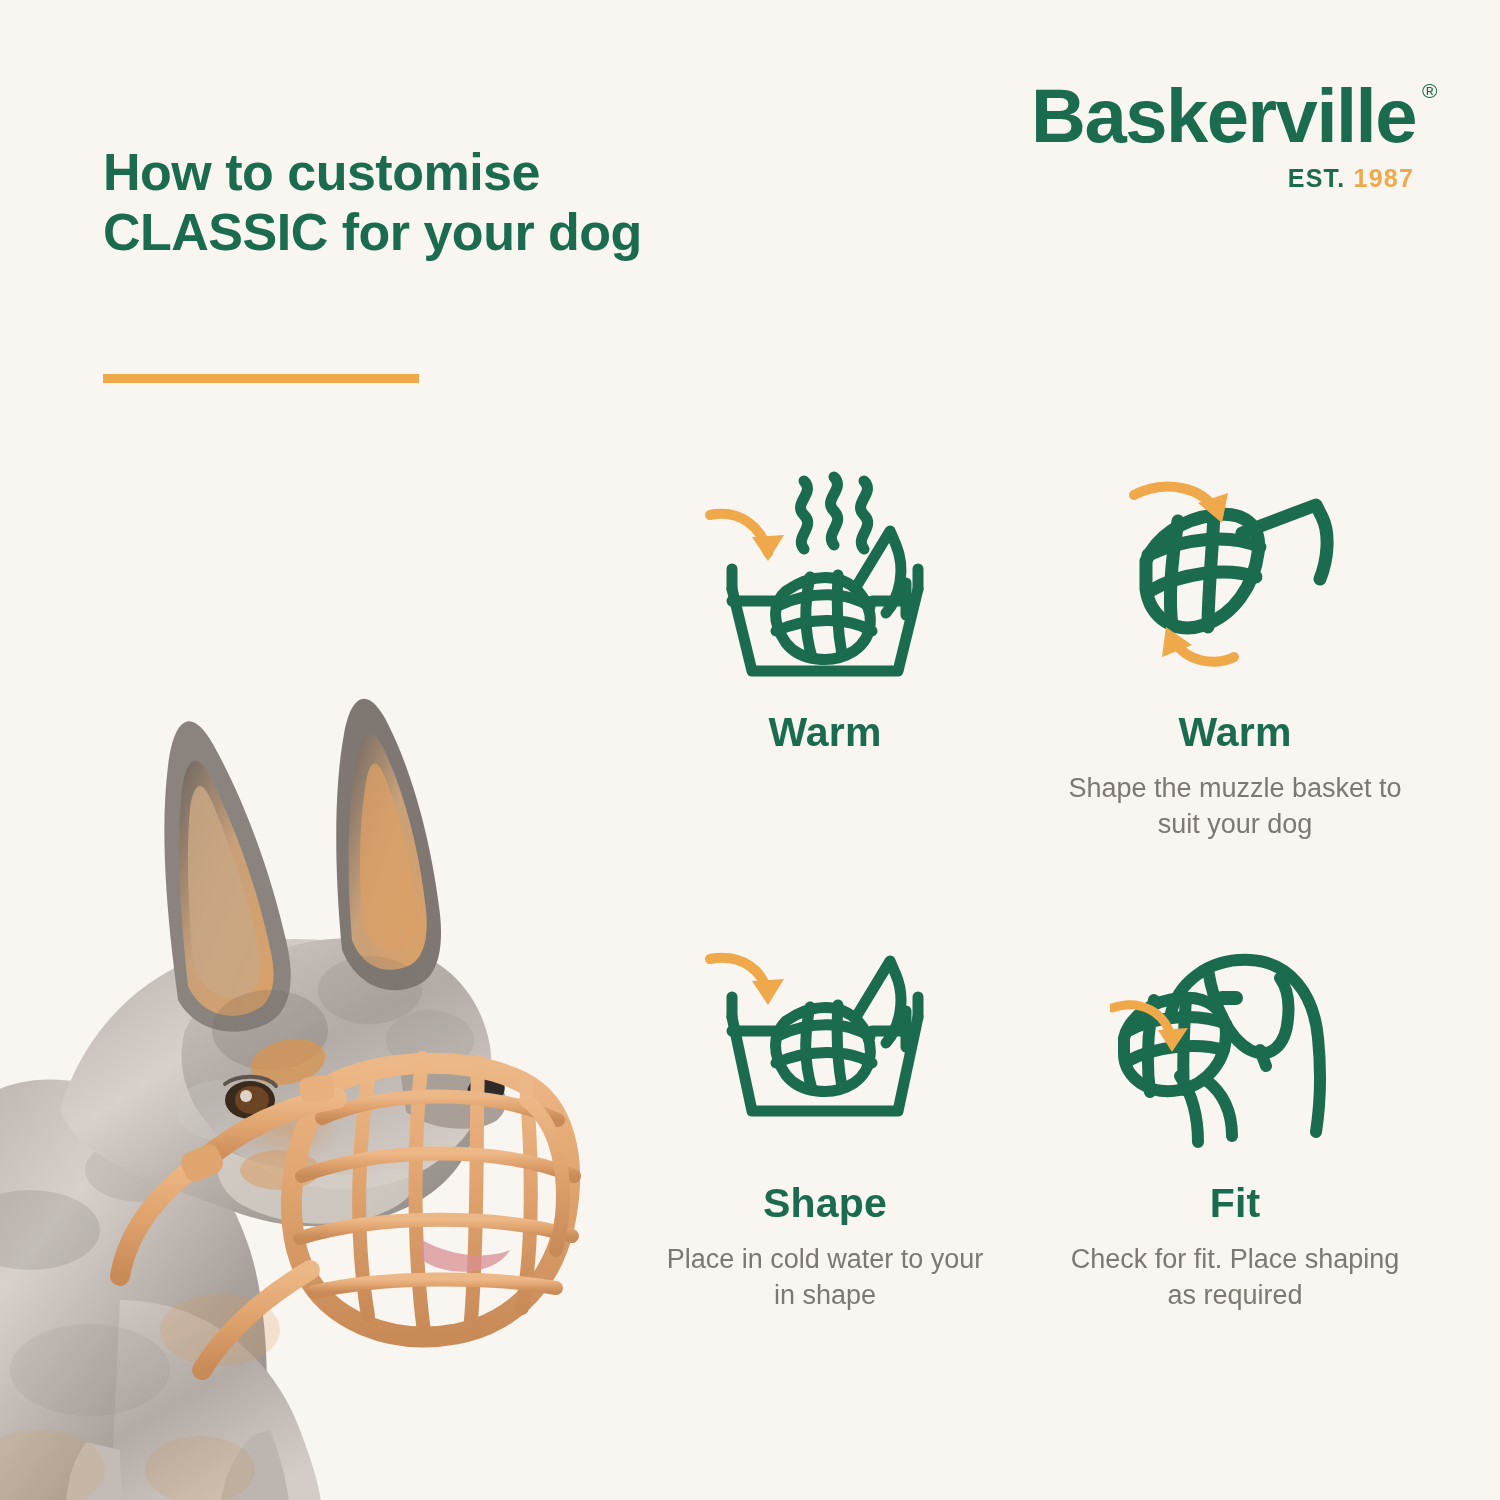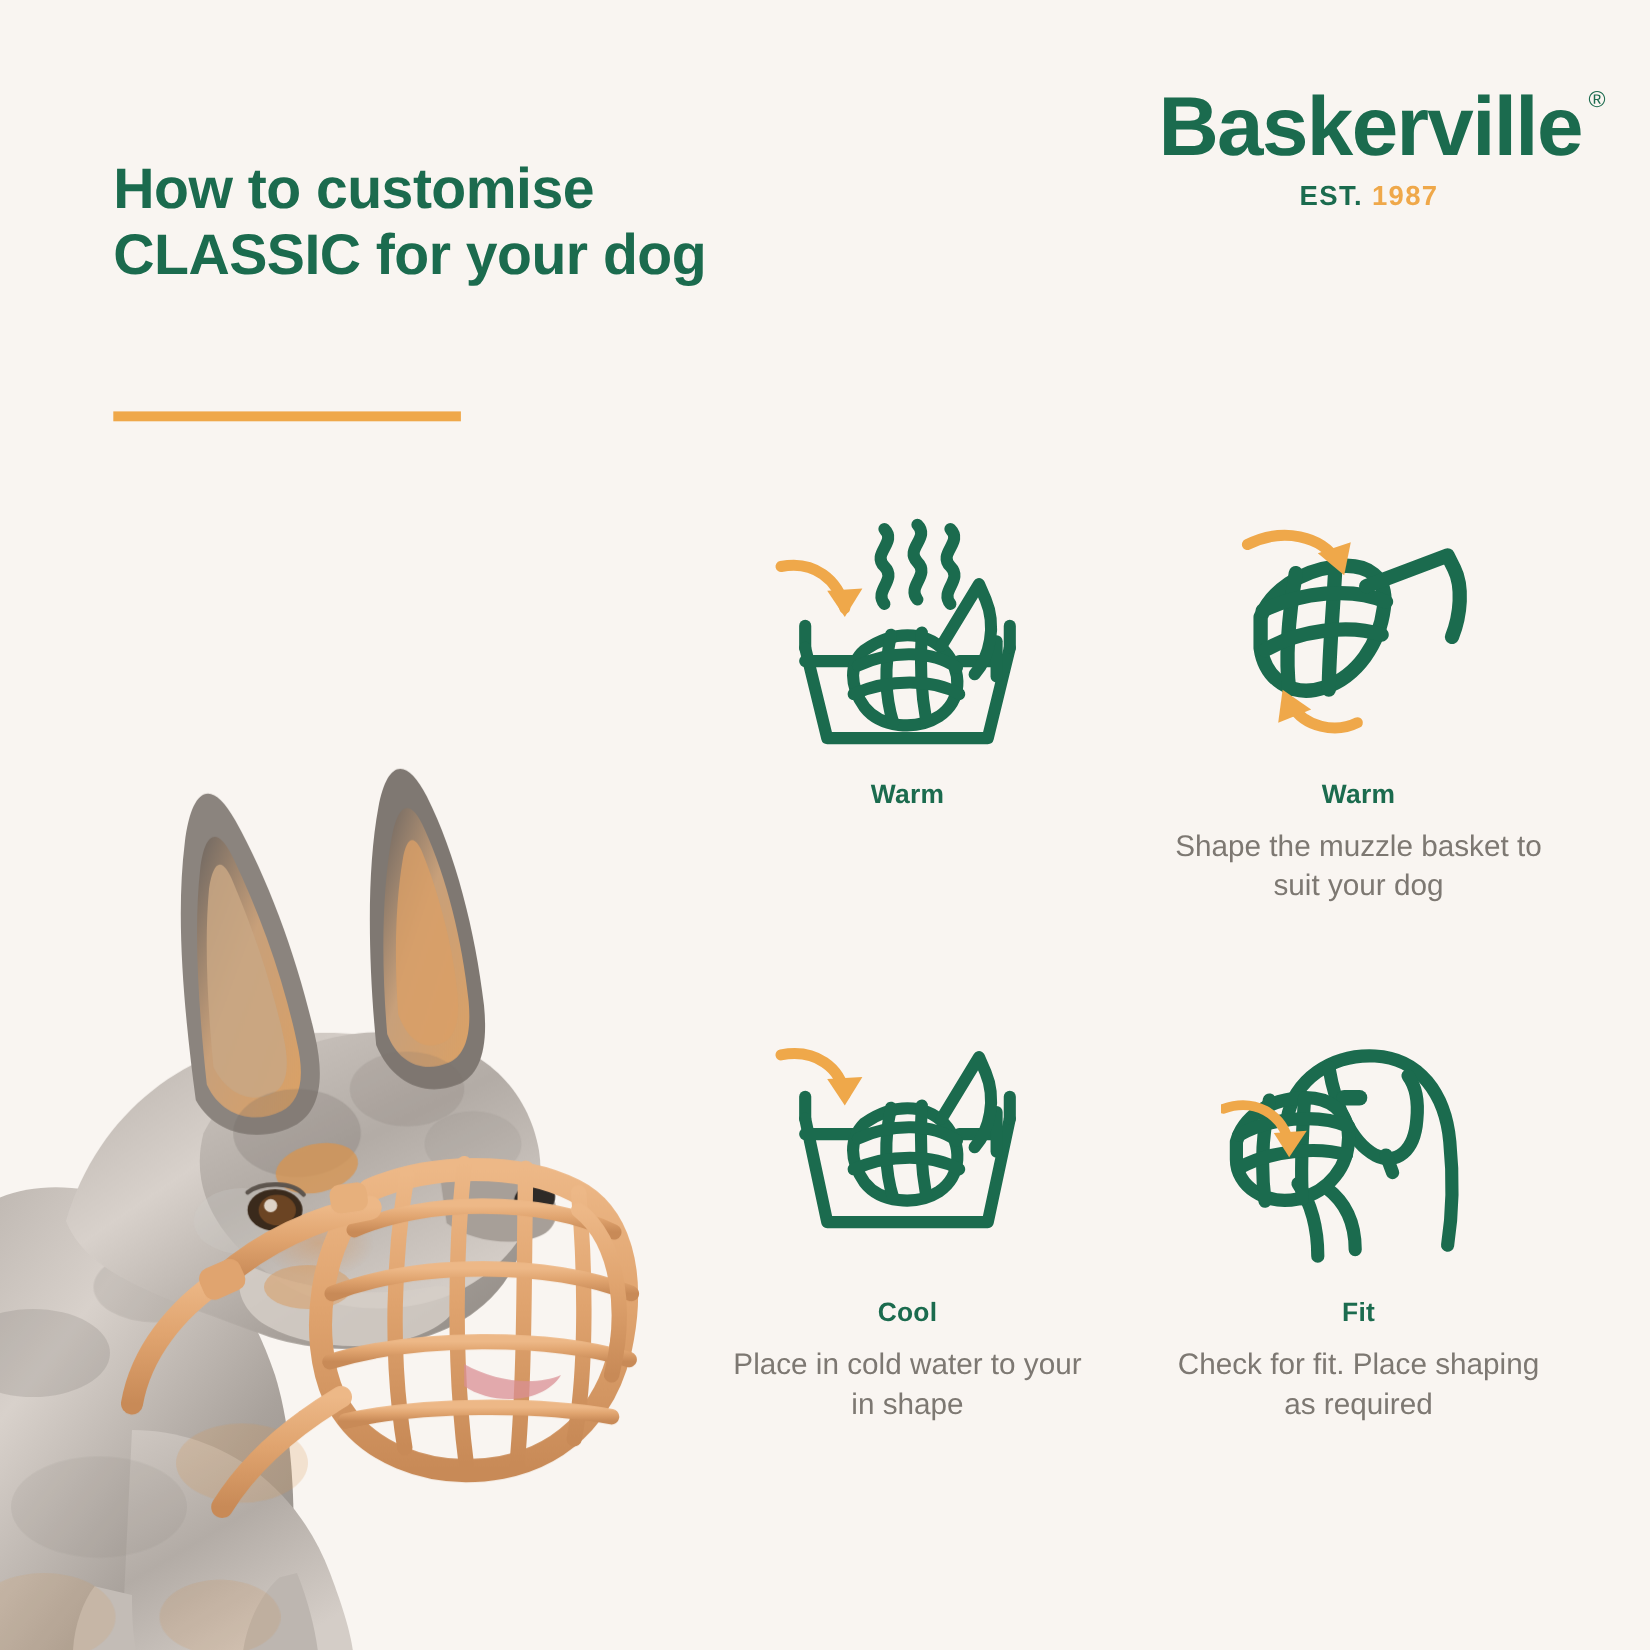--- a/index.html
+++ b/index.html
@@ -7,22 +7,22 @@
   body {
     background:#F9F5F1;
     font-family:"Liberation Sans", sans-serif;
     position:relative;
     overflow:hidden;
   }
 
   
   #logo {
     position:absolute;
-    top:78px; right:62px;
-    text-align:center;
+    top:78px; right:84px;
+    text-align:right;
     line-height:1;
   }
   #logo .wordmark {
     font-size:76px;
     font-weight:bold;
     color:#1B6B4E;
     letter-spacing:-1.5px;
     position:relative;
     display:inline-block;
   }
@@ -86,21 +86,21 @@
     align-items:center;
   }
   .step-icon {
     height:250px;
     display:flex;
     align-items:center;
     justify-content:center;
   }
   .step-icon svg { display:block; }
   .step-title {
-    font-size:24px;
+    font-size:41px;
     font-weight:bold;
     color:#1B6B4E;
     margin-top:4px;
     letter-spacing:0.2px;
   }
   .step-desc {
     margin-top:14px;
     font-size:27px;
     line-height:1.35;
     color:#7D7872;
@@ -350,21 +350,21 @@
 
           <path d="M156 66 L 190 10 L 196 24 C 206 48, 200 76, 186 92"></path>
         </g>
 
         <g stroke="#EFA84A" stroke-width="10" fill="none" stroke-linecap="round" stroke-linejoin="round">
           <path d="M10 8 C 42 2, 64 20, 68 44"></path>
         </g>
         <path d="M68 54 L 52 30 L 84 28 Z" fill="#EFA84A"></path>
       </svg>
     </div>
-    <div class="step-title">Cool</div>
+    <div class="step-title">Shape</div>
     <div class="step-desc">Place in cold water to your in shape</div>
   </div>
 
   <div class="step step-4">
     <div class="step-icon">
       <svg width="250" height="210" viewBox="0 0 250 210" xmlns="http://www.w3.org/2000/svg">
         <g stroke="#1B6B4E" stroke-width="12" fill="none" stroke-linecap="round" stroke-linejoin="round">
 
           <path d="M60 72 C 66 36, 100 12, 140 14 C 180 16, 204 48, 208 92
                    C 212 132, 210 160, 206 186"></path>

